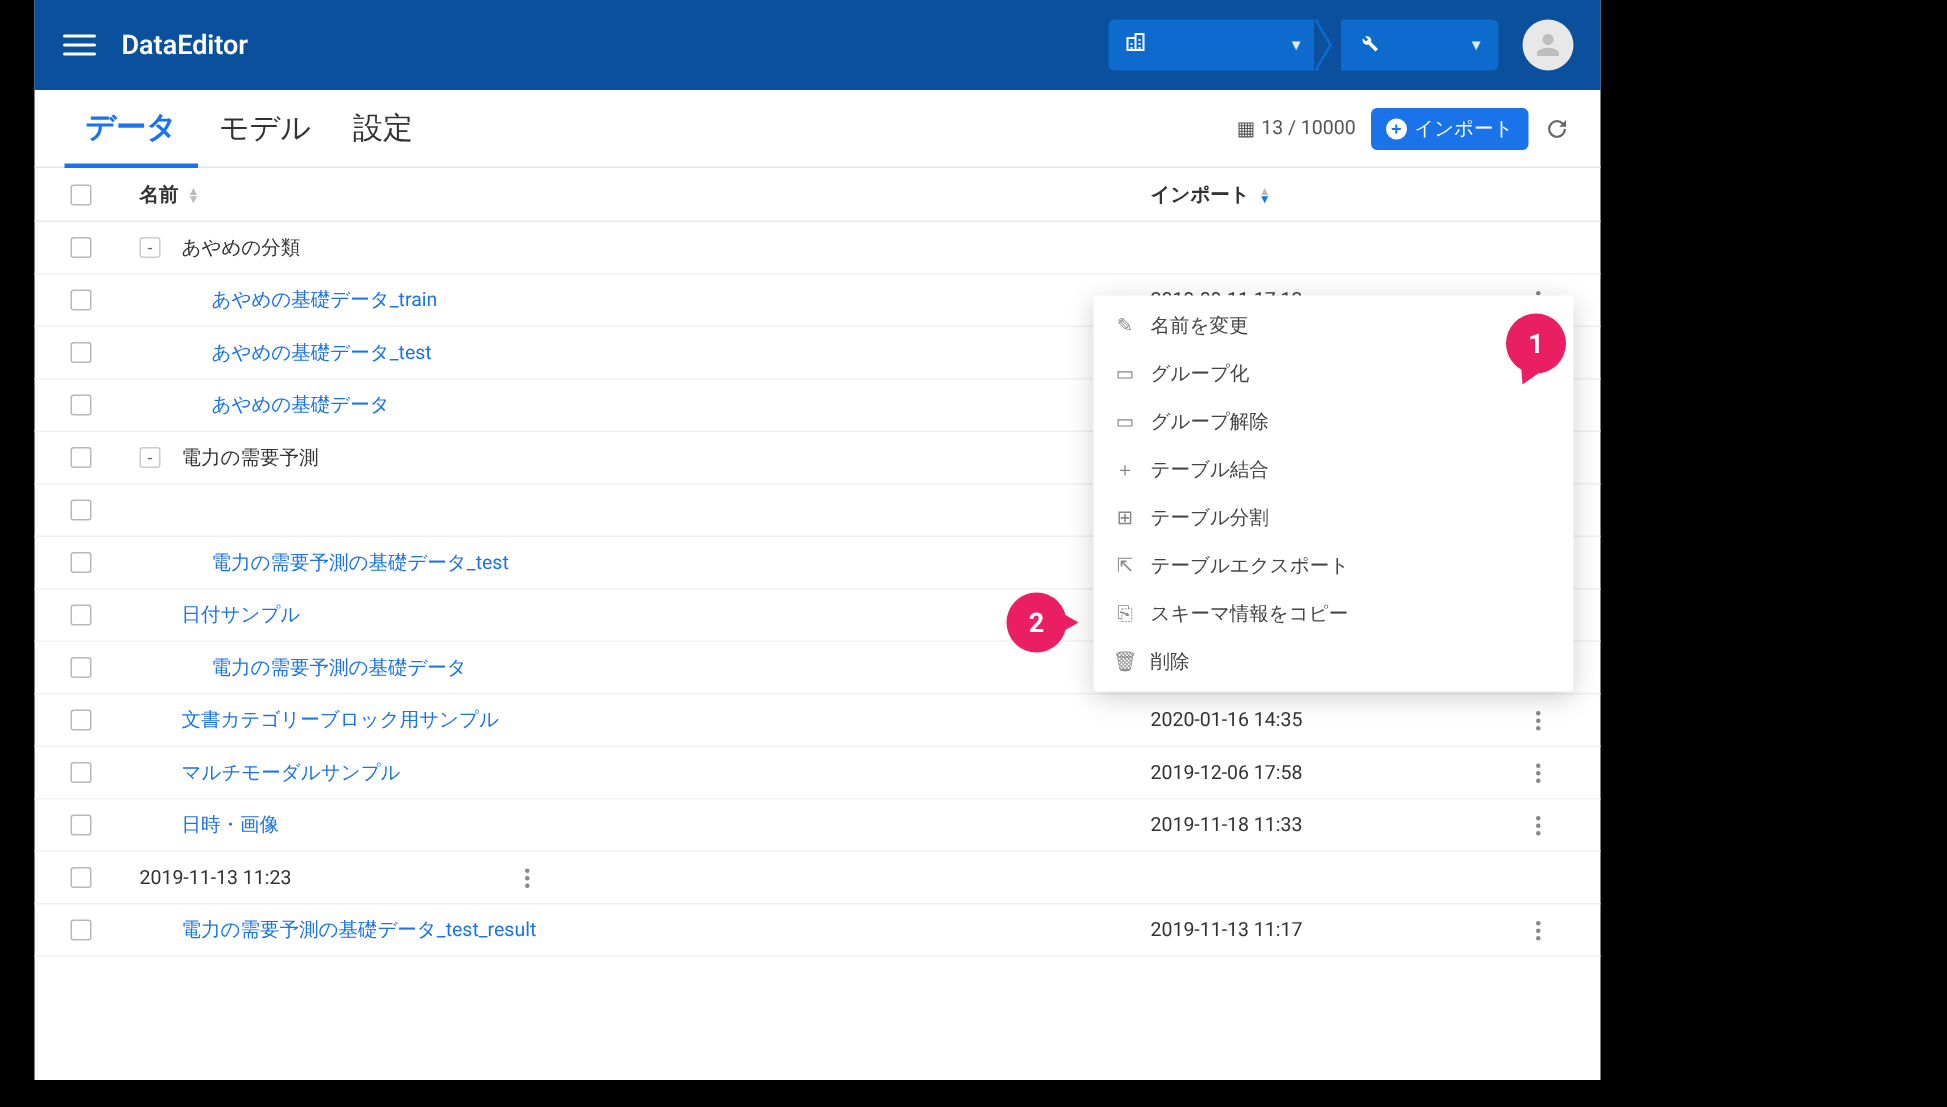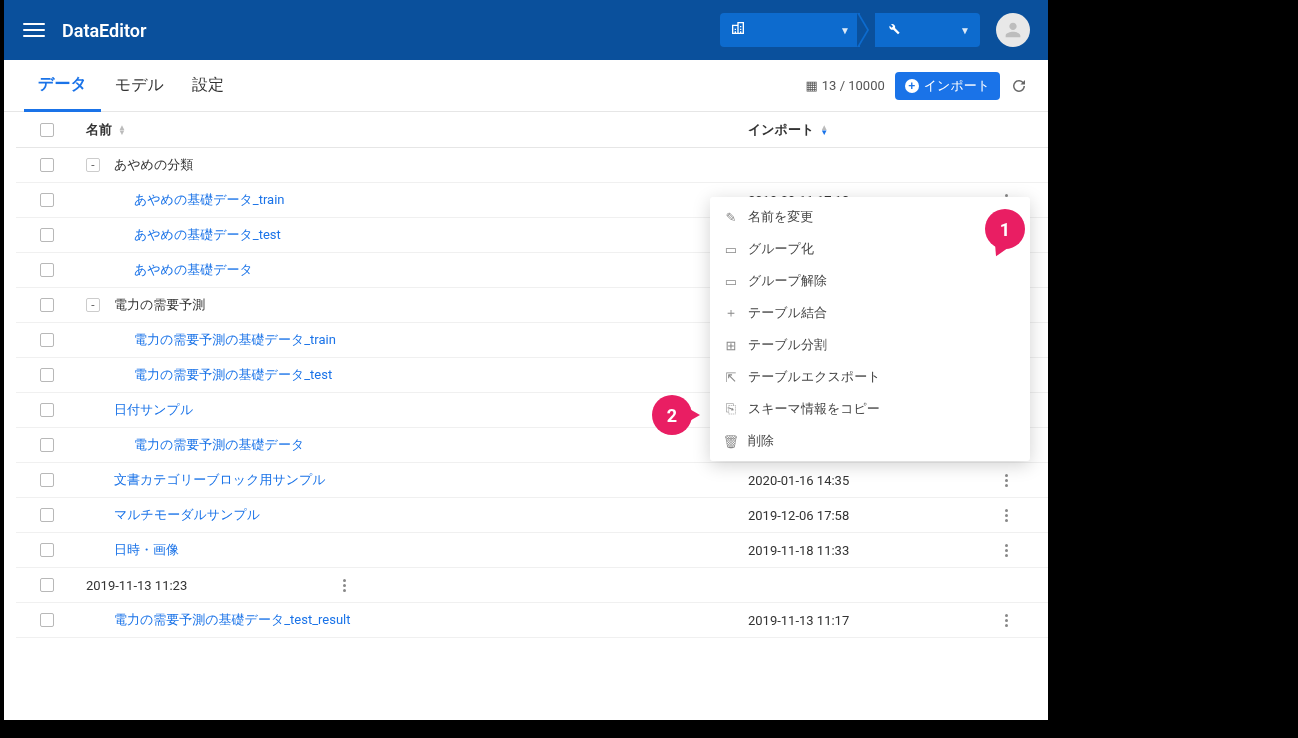--- a/index.html
+++ b/index.html
@@ -1,42 +1,42 @@
 <!DOCTYPE html>
 <html><head>
 <meta charset="utf-8">
 <style>
 * { box-sizing: border-box; margin: 0; padding: 0; }
 body { font-family: -apple-system, BlinkMacSystemFont, "Segoe UI", Roboto, "Helvetica Neue", Arial, sans-serif; background: #000; }
 .frame { width: 1298px; height: 738px; position: relative; }
-.app { position: absolute; left: 4px; top: 0; width: 1044px; height: 720px; background: #fff; }
+.app { position: absolute; left: 23px; top: 0; width: 1044px; height: 720px; background: #fff; }
 
 .header { height: 60px; background: #0a509c; display: flex; align-items: center; padding: 0 18px; color: #fff; }
 .hamburger { width: 24px; height: 24px; cursor: pointer; display: flex; flex-direction: column; justify-content: space-around; padding: 3px 1px; margin-right: 16px; }
 .hamburger span { height: 2.5px; background: #fff; border-radius: 1px; }
 .app-title { font-size: 18px; font-weight: 600; flex: 1; }
 .header-dropdown { background: #0d6bce; height: 34px; display: flex; align-items: center; padding: 0 10px; position: relative; }
 .hdd-1 { width: 140px; border-radius: 4px 0 0 4px; margin-right: 0; }
 .hdd-2 { width: 105px; border-radius: 0 4px 4px 0; margin-left: 6px; }
 .hdd-sep { width: 0; height: 0; border-top: 17px solid transparent; border-bottom: 17px solid transparent; border-left: 10px solid #0d6bce; position: relative; z-index:1; margin-left:-1px;}
 .hdd-sep::before { content:''; position:absolute; left:-12px; top:-17px; border-top: 17px solid transparent; border-bottom: 17px solid transparent; border-left: 10px solid #0a509c; }
 .header-dropdown .caret { margin-left: auto; font-size: 10px; opacity:.85;}
 .header-dropdown svg { width:16px; height:16px; fill:#fff; }
 .avatar { width: 34px; height: 34px; border-radius: 50%; background: #e8e8e8; margin-left: 16px; display: flex; align-items:center; justify-content:center; cursor:pointer;}
 .avatar svg { width:22px; height:22px; fill:#bdbdbd;}
 
 .tabbar { height: 52px; display: flex; align-items: center; padding: 0 20px; border-bottom: 1px solid #e6e6e6; position: relative; }
-.tab { padding: 0 14px; height: 52px; display: flex; align-items: center; font-size: 16px; color: #333; cursor: pointer; font-weight:500;}
+.tab { padding: 0 14px; height: 52px; display: flex; align-items: center; font-size: 20px; color: #333; cursor: pointer; font-weight:500;}
 .tab.active { color: #1a73e8; border-bottom: 3px solid #1a73e8; font-weight: 600; }
 .tabbar-right { margin-left: auto; display: flex; align-items: center; gap: 10px; }
 .counter { font-size: 13px; color: #555; display: flex; align-items: center; gap: 4px;}
 .import-btn { background: #1a73e8; color: #fff; border: none; border-radius: 4px; padding: 5px 10px; font-size: 13px; display: flex; align-items: center; gap: 5px; cursor: pointer; font-weight:500;}
 .refresh { width: 18px; height: 18px; cursor: pointer; }
 
-.table-wrap { position: relative; margin-left: 12px; }
+.table-wrap { position: relative; }
 .thead { height: 36px; display: flex; align-items: center; padding: 0 24px; font-size: 13px; color: #333; font-weight: 600; border-bottom: 1px solid #e6e6e6;}
 .col-check { width: 46px; display:flex; align-items:center; justify-content:flex-start;}
 .col-name { flex: 1; display:flex; align-items:center; gap:4px;}
 .col-date { width: 240px; display:flex; align-items:center; gap:4px;}
 .col-menu { width: 36px; display:flex; align-items:center; justify-content:center;}
 .sort-arrows { display:flex; flex-direction:column; line-height:5px; font-size:8px; color:#bbb; margin-left:2px;}
 .sort-arrows .down-active { color:#1a73e8;}
 
 .row { height: 35px; display: flex; align-items: center; padding: 0 24px; font-size: 13px; border-bottom: 1px solid #f0f0f0; }
 .row .col-check { }
@@ -193,23 +193,20 @@
               <div class="expando">-</div>
               <span class="group-label">電力の需要予測</span>
             </div>
             <div class="col-date"></div>
             <div class="col-menu"></div>
           </div>
           <div class="row">
             <div class="col-check">
               <div class="checkbox"></div>
             </div>
-            <div class="col-name row-name indent-2">
-              <span class="link">電力の需要予測の基礎データ_train</span>
-            </div>
             <div class="col-date"></div>
             <div class="col-menu"></div>
           </div>
           <div class="row">
             <div class="col-check">
               <div class="checkbox"></div>
             </div>
             <div class="col-name row-name indent-2">
               <span class="link">電力の需要予測の基礎データ_test</span>
             </div>

